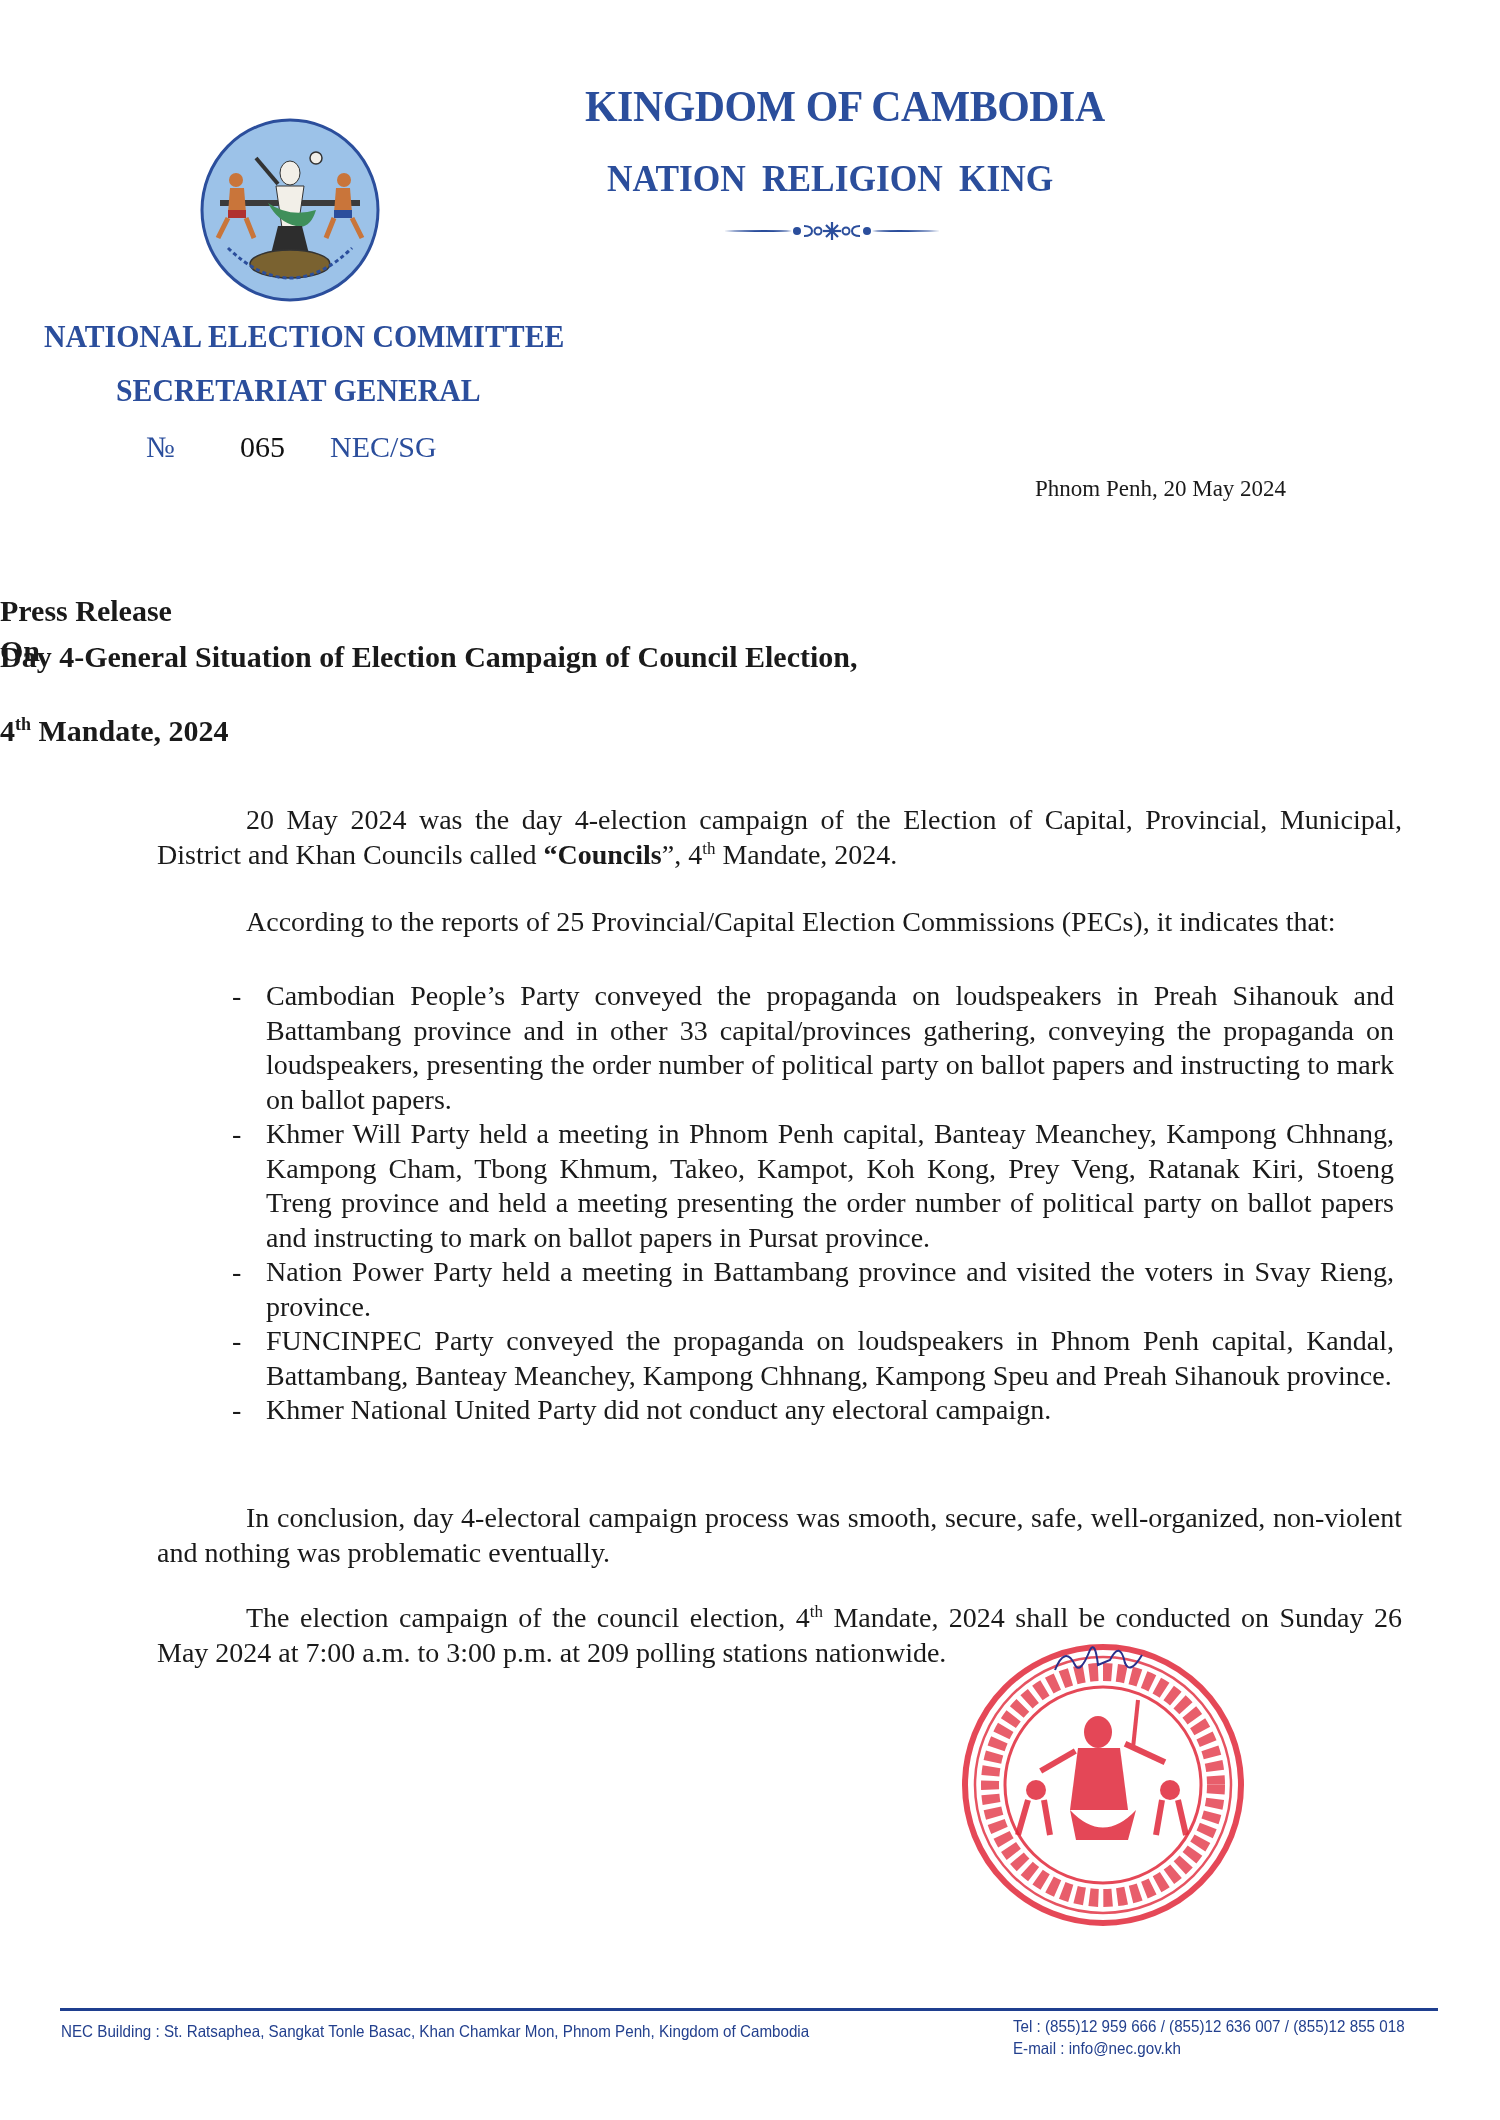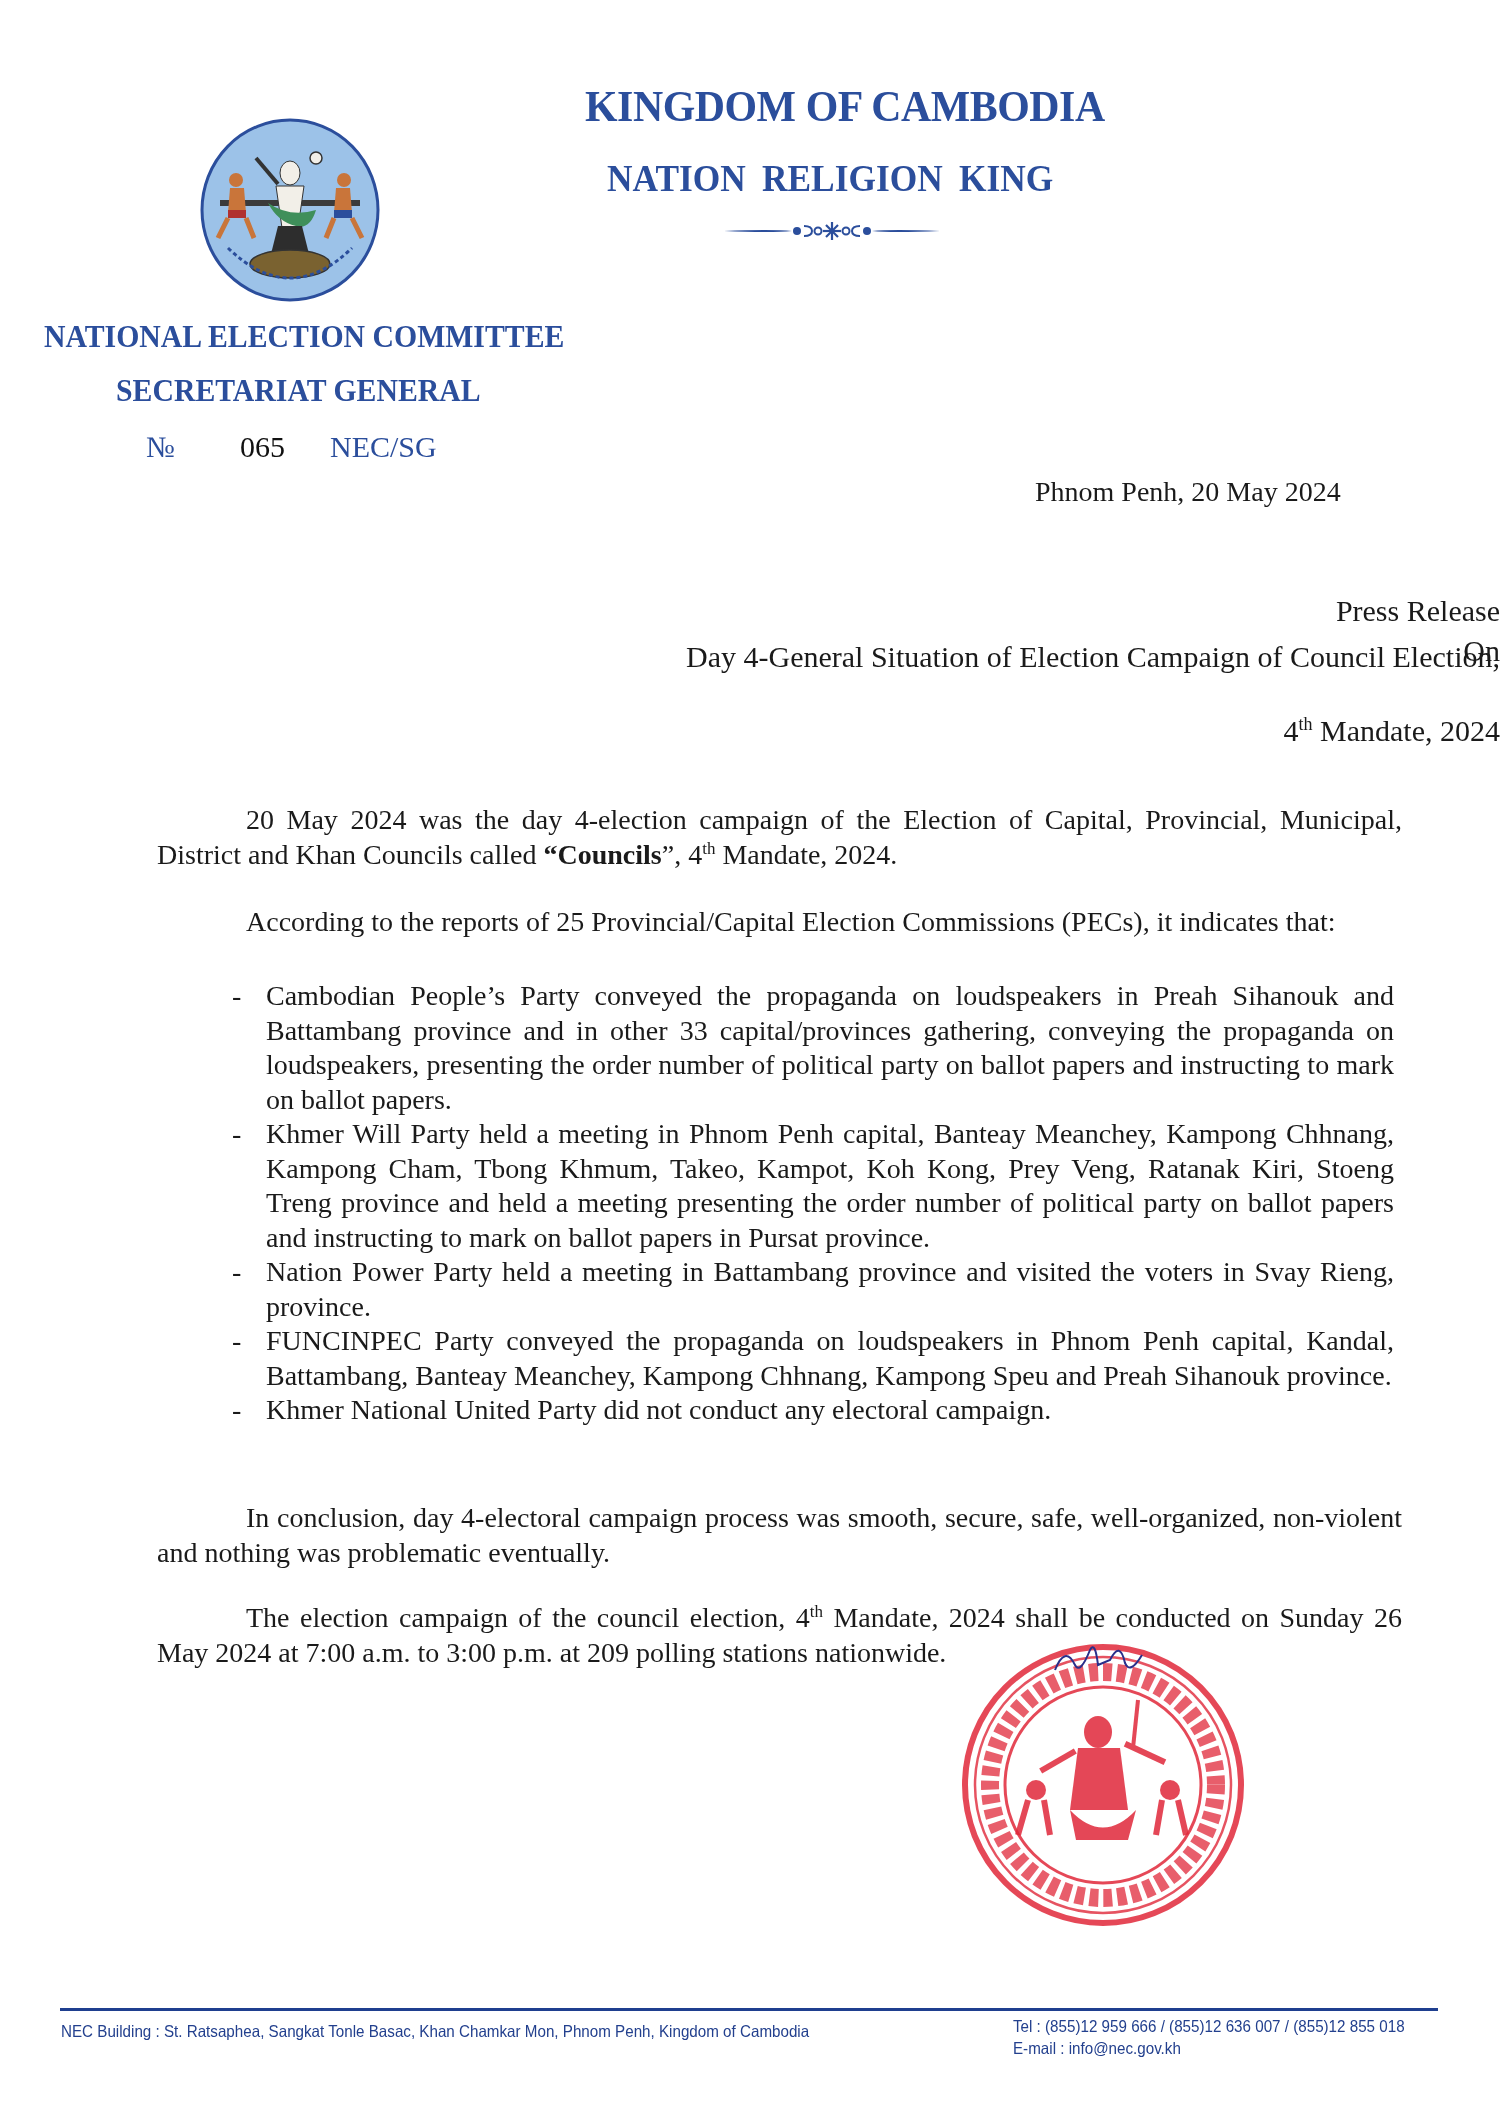--- a/index.html
+++ b/index.html
@@ -9,22 +9,22 @@
   .blue { color:#2b4e9c; }
   .hdr-bold { font-weight:bold; white-space:nowrap; }
   #kingdom { left:585px; top:80px; font-size:45px; letter-spacing:-0.5px; transform:scaleX(0.93); transform-origin:left top; }
   #motto { left:607px; top:156px; font-size:38px; word-spacing:8px; transform:scaleX(0.93); transform-origin:left top; }
   #ornament { left:722px; top:220px; width:220px; height:22px; }
   #logo { left:198px; top:118px; width:184px; height:184px; }
   #nec { left:44px; top:318px; font-size:32px; transform:scaleX(0.93); transform-origin:left top; }
   #secgen { left:116px; top:372px; font-size:32px; transform:scaleX(0.93); transform-origin:left top; }
   #refno { left:146px; top:430px; font-size:30px; white-space:nowrap; }
   #refno span { position:absolute; top:0; }
-  #date { left:1035px; top:476px; font-size:28px; white-space:nowrap; }
-  .title { position:absolute; left:0; width:1500px; text-align:right; font-weight:normal; font-size:30px; }
+  #date { left:1035px; top:476px; font-size:23px; white-space:nowrap; }
+  .title { position:absolute; left:0; width:1500px; text-align:left; font-weight:bold; font-size:30px; }
   .title sup { font-size:18px; }
   .body-text { position:absolute; left:142px; width:1245px; font-size:28px; line-height:35px; text-align:justify;margin-left:15px; }
   .body-text .indent { display:inline-block; width:89px; }
   .body-text sup { font-size:17px; line-height:0; }
   .bullets { position:absolute; left:232px; width:1162px; font-size:28px; line-height:34.5px; margin:0; padding:0; list-style:none; }
   .bullets li { position:relative; padding-left:34px; text-align:justify; }
   .bullets li .dash { position:absolute; left:0; top:0; }
   #seal { left:958px; top:1640px; width:290px; height:290px; }
   #signature { left:1050px; top:1635px; width:100px; height:45px; }
   #footer-rule { left:60px; top:2008px; width:1378px; height:3px; background:#1f3f8f; }

